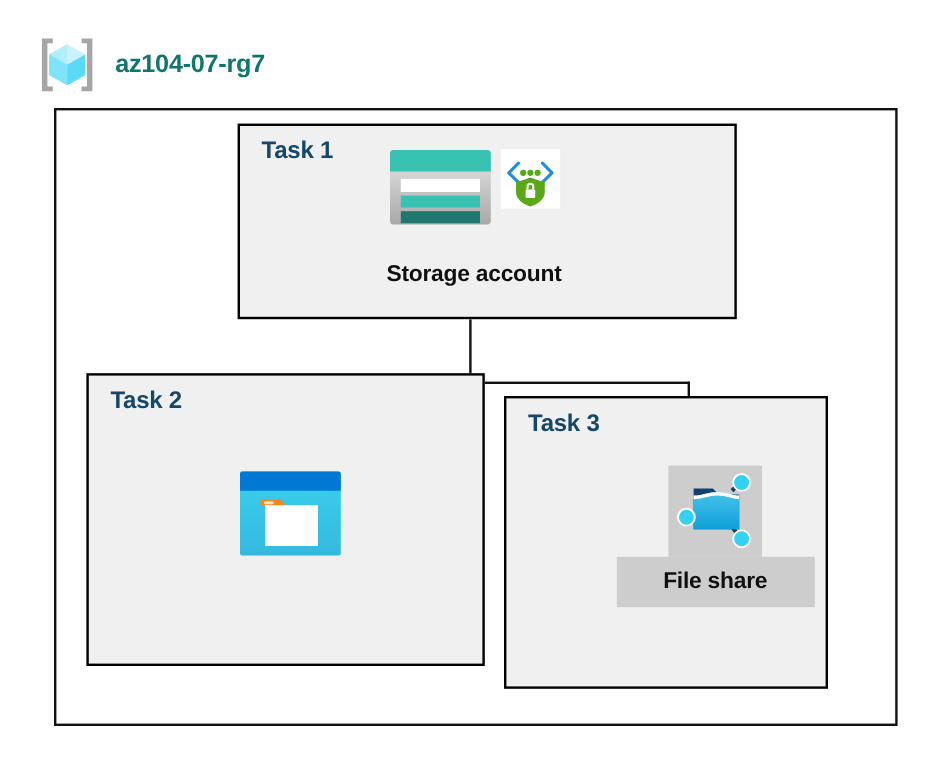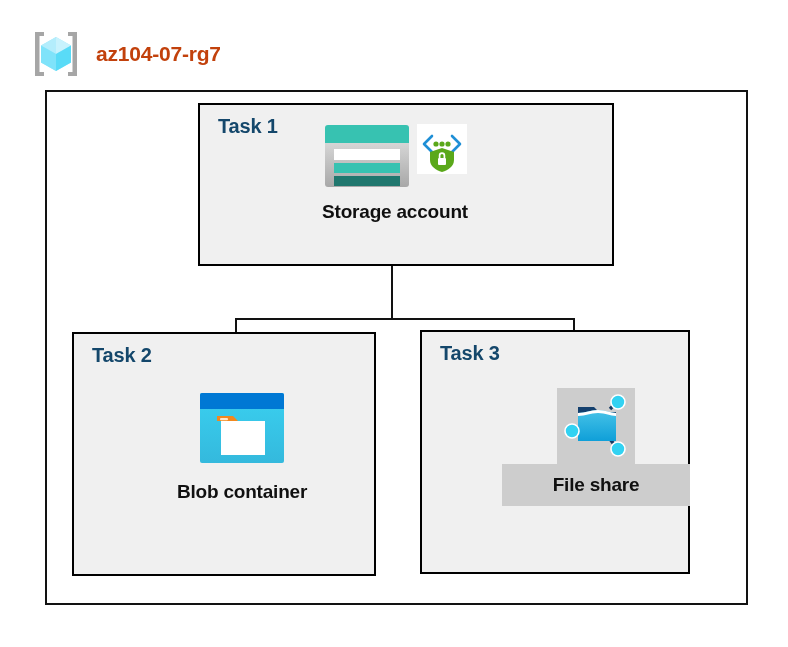--- a/index.html
+++ b/index.html
@@ -33,21 +33,21 @@
   }
   #rg-icon {
     width: 52px;
     height: 52px;
     flex: none;
     position: relative;
   }
   #rg-title {
     font-size: 21px;
     font-weight: bold;
-    color: #c2410c;
+    color: #0f766e;
     letter-spacing: -0.2px;
     white-space: nowrap;
   }
 
   
   #rg-box {
     position: absolute;
     left: 45px;
     top: 90px;
     width: 703px;
@@ -58,21 +58,21 @@
   }
 
   
   .task-box {
     position: absolute;
     background: #f0f0f0;
     border: 2px solid #000000;
     box-sizing: border-box;
   }
   #task1-box { left: 198px; top: 103px; width: 416px; height: 163px; }
-  #task2-box { left: 72px;  top: 332px; width: 304px; height: 244px; }
+  #task2-box { left: 72px;  top: 311px; width: 332px; height: 244px; }
   #task3-box { left: 420px; top: 330px; width: 270px; height: 244px; }
 
   .task-label {
     position: absolute;
     left: 18px;
     top: 10px;
     font-size: 20px;
     font-weight: bold;
     color: #14476b;
     letter-spacing: -0.2px;
@@ -107,38 +107,38 @@
   }
 
   
   #node-storage { left: 290px; top: 124px; width: 210px; }
   #storage-icon-row {
     display: flex;
     align-items: flex-start;
     gap: 7px;
     height: 68px;
   }
-  #node-storage .node-caption { margin-top: 9px; }
+  #node-storage .node-caption { margin-top: 26px; }
 
   
   #node-blob { left: 150px; top: 392px; width: 184px; }
   #node-blob .node-caption { margin-top: 17px; }
 
   
   #node-fileshare { left: 500px; top: 388px; width: 192px; }
   #fileshare-icon-plate {
     width: 78px;
     height: 76px;
     background: #cdcdcd;
     display: flex;
     align-items: center;
     justify-content: center;
   }
   #fileshare-caption-plate {
-    width: 188px;
+    width: 165px;
     height: 42px;
     background: #cdcdcd;
     display: flex;
     align-items: center;
     justify-content: center;
   }
 
   svg { display: block; }
 </style>
 </head>
@@ -229,21 +229,20 @@
         </defs>
         <rect x="1" y="1" width="84" height="70" rx="2" fill="url(#blobBody)"></rect>
         <path d="M3 1 H83 A2 2 0 0 1 85 3 V17 H1 V3 A2 2 0 0 1 3 1 Z" fill="#0078d4"></path>
 
         <path d="M18 24 H34 L39 29 H18 Z" fill="#f2881f"></path>
         <rect x="21" y="26" width="8" height="2.2" rx="1" fill="#ffe6c9"></rect>
 
         <rect x="22" y="29" width="44" height="34" fill="#ffffff"></rect>
       </svg>
     </span>
-    <div class="node-caption">Blob container</div>
   </div>
 
   <div class="task-box" id="task3-box">
     <div class="task-label">Task 3</div>
   </div>
 
   <div class="node" id="node-fileshare">
     <div id="fileshare-icon-plate">
       <span>
         <svg width="72" height="70" viewBox="0 0 72 70">

